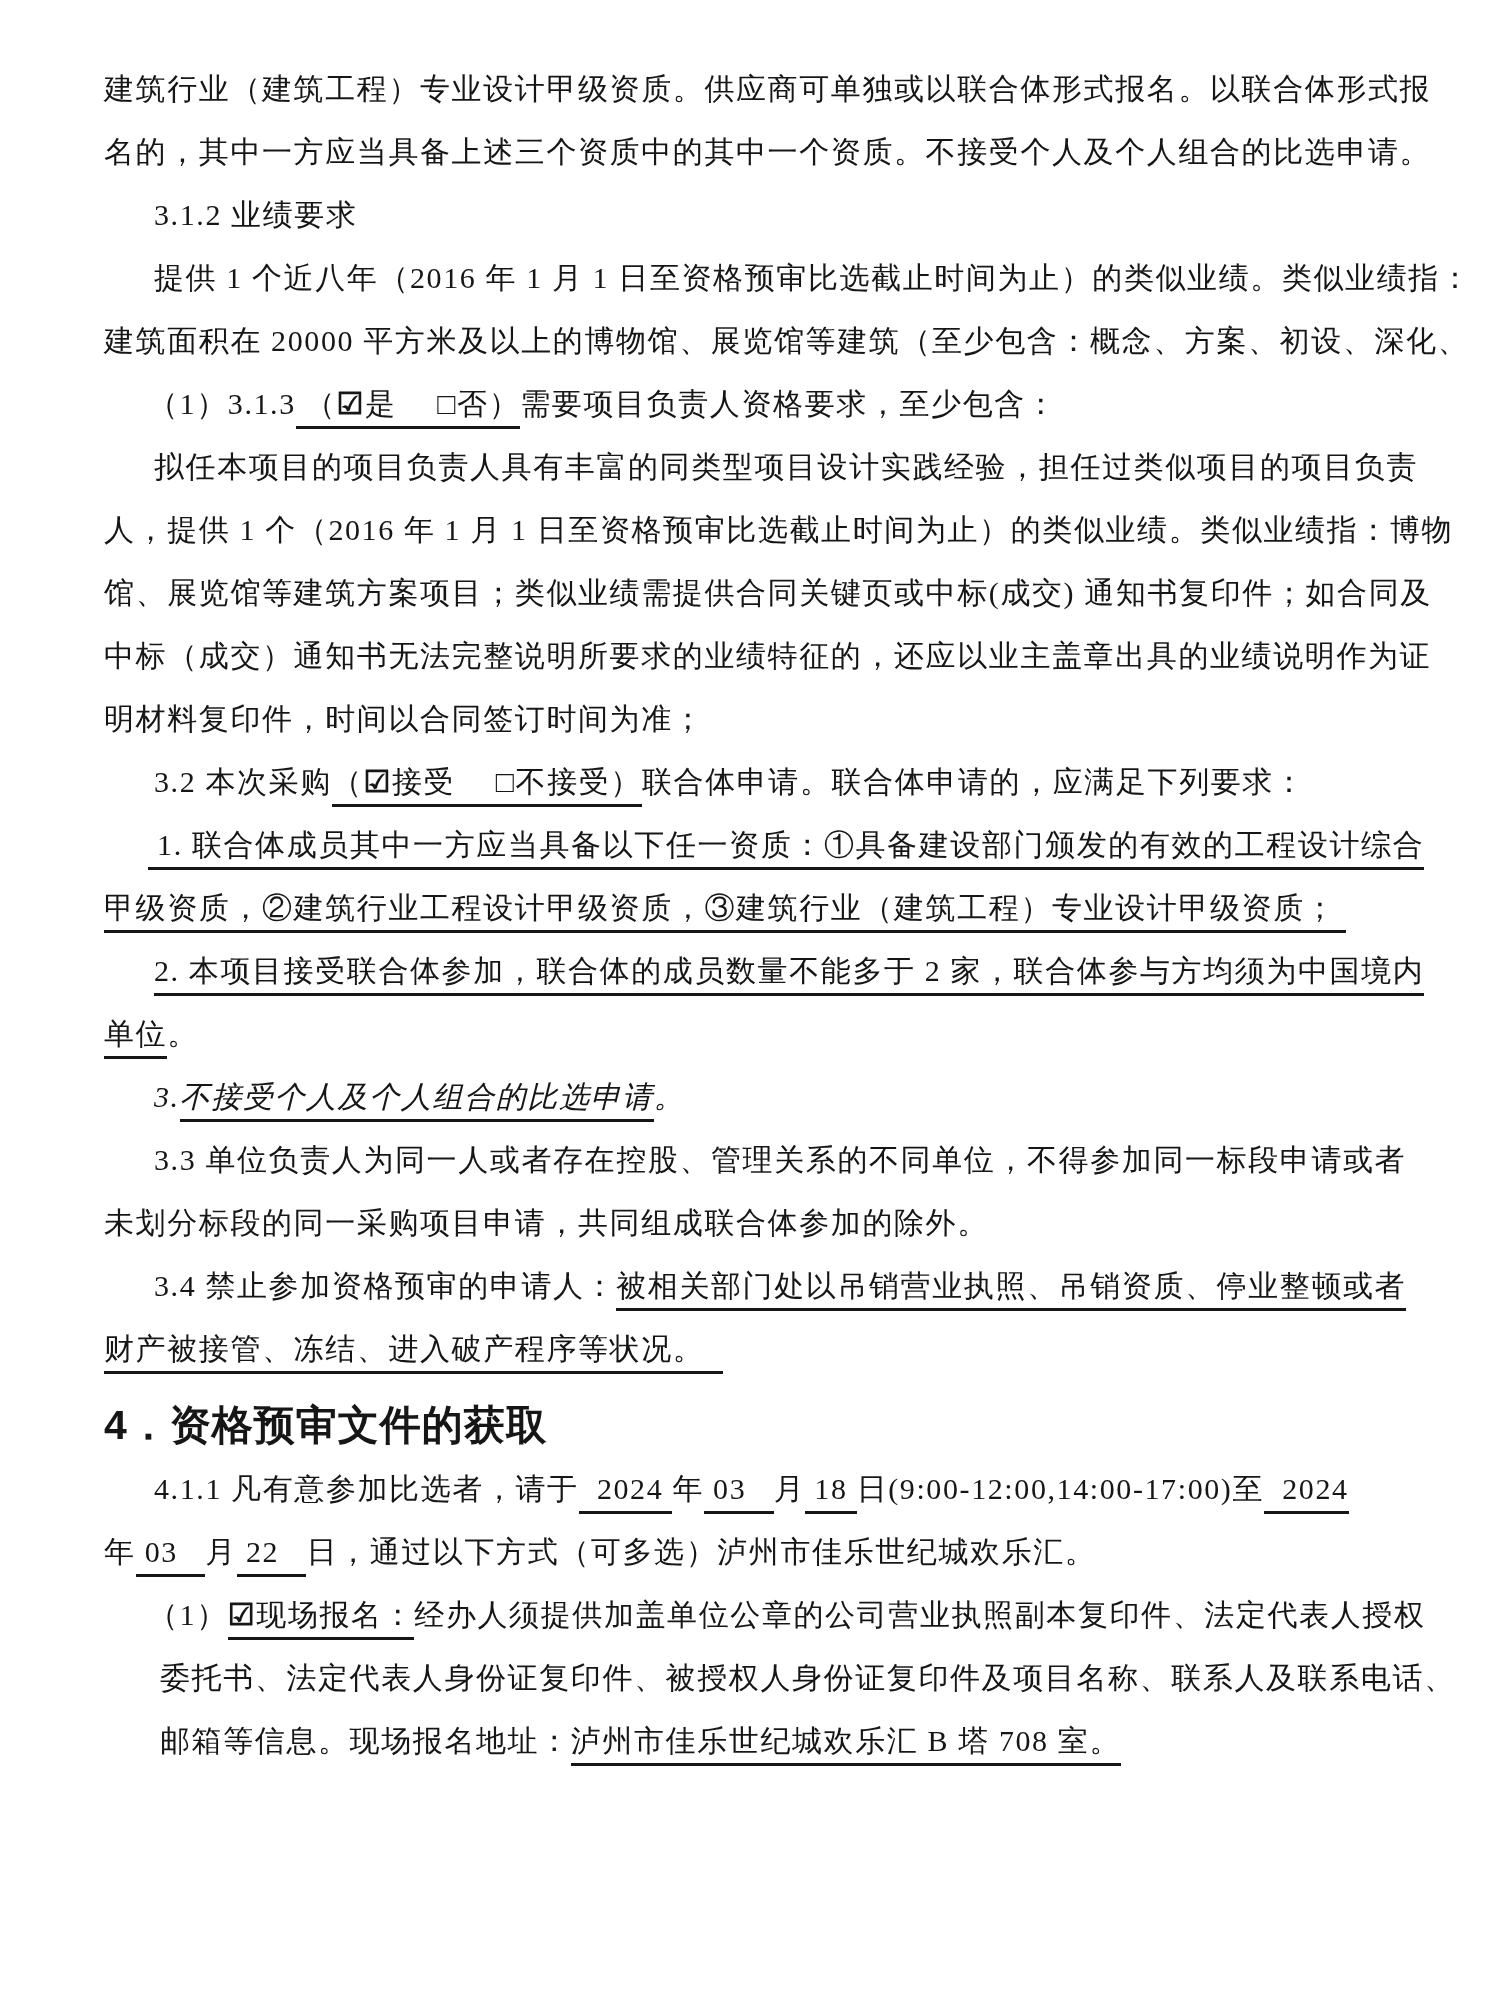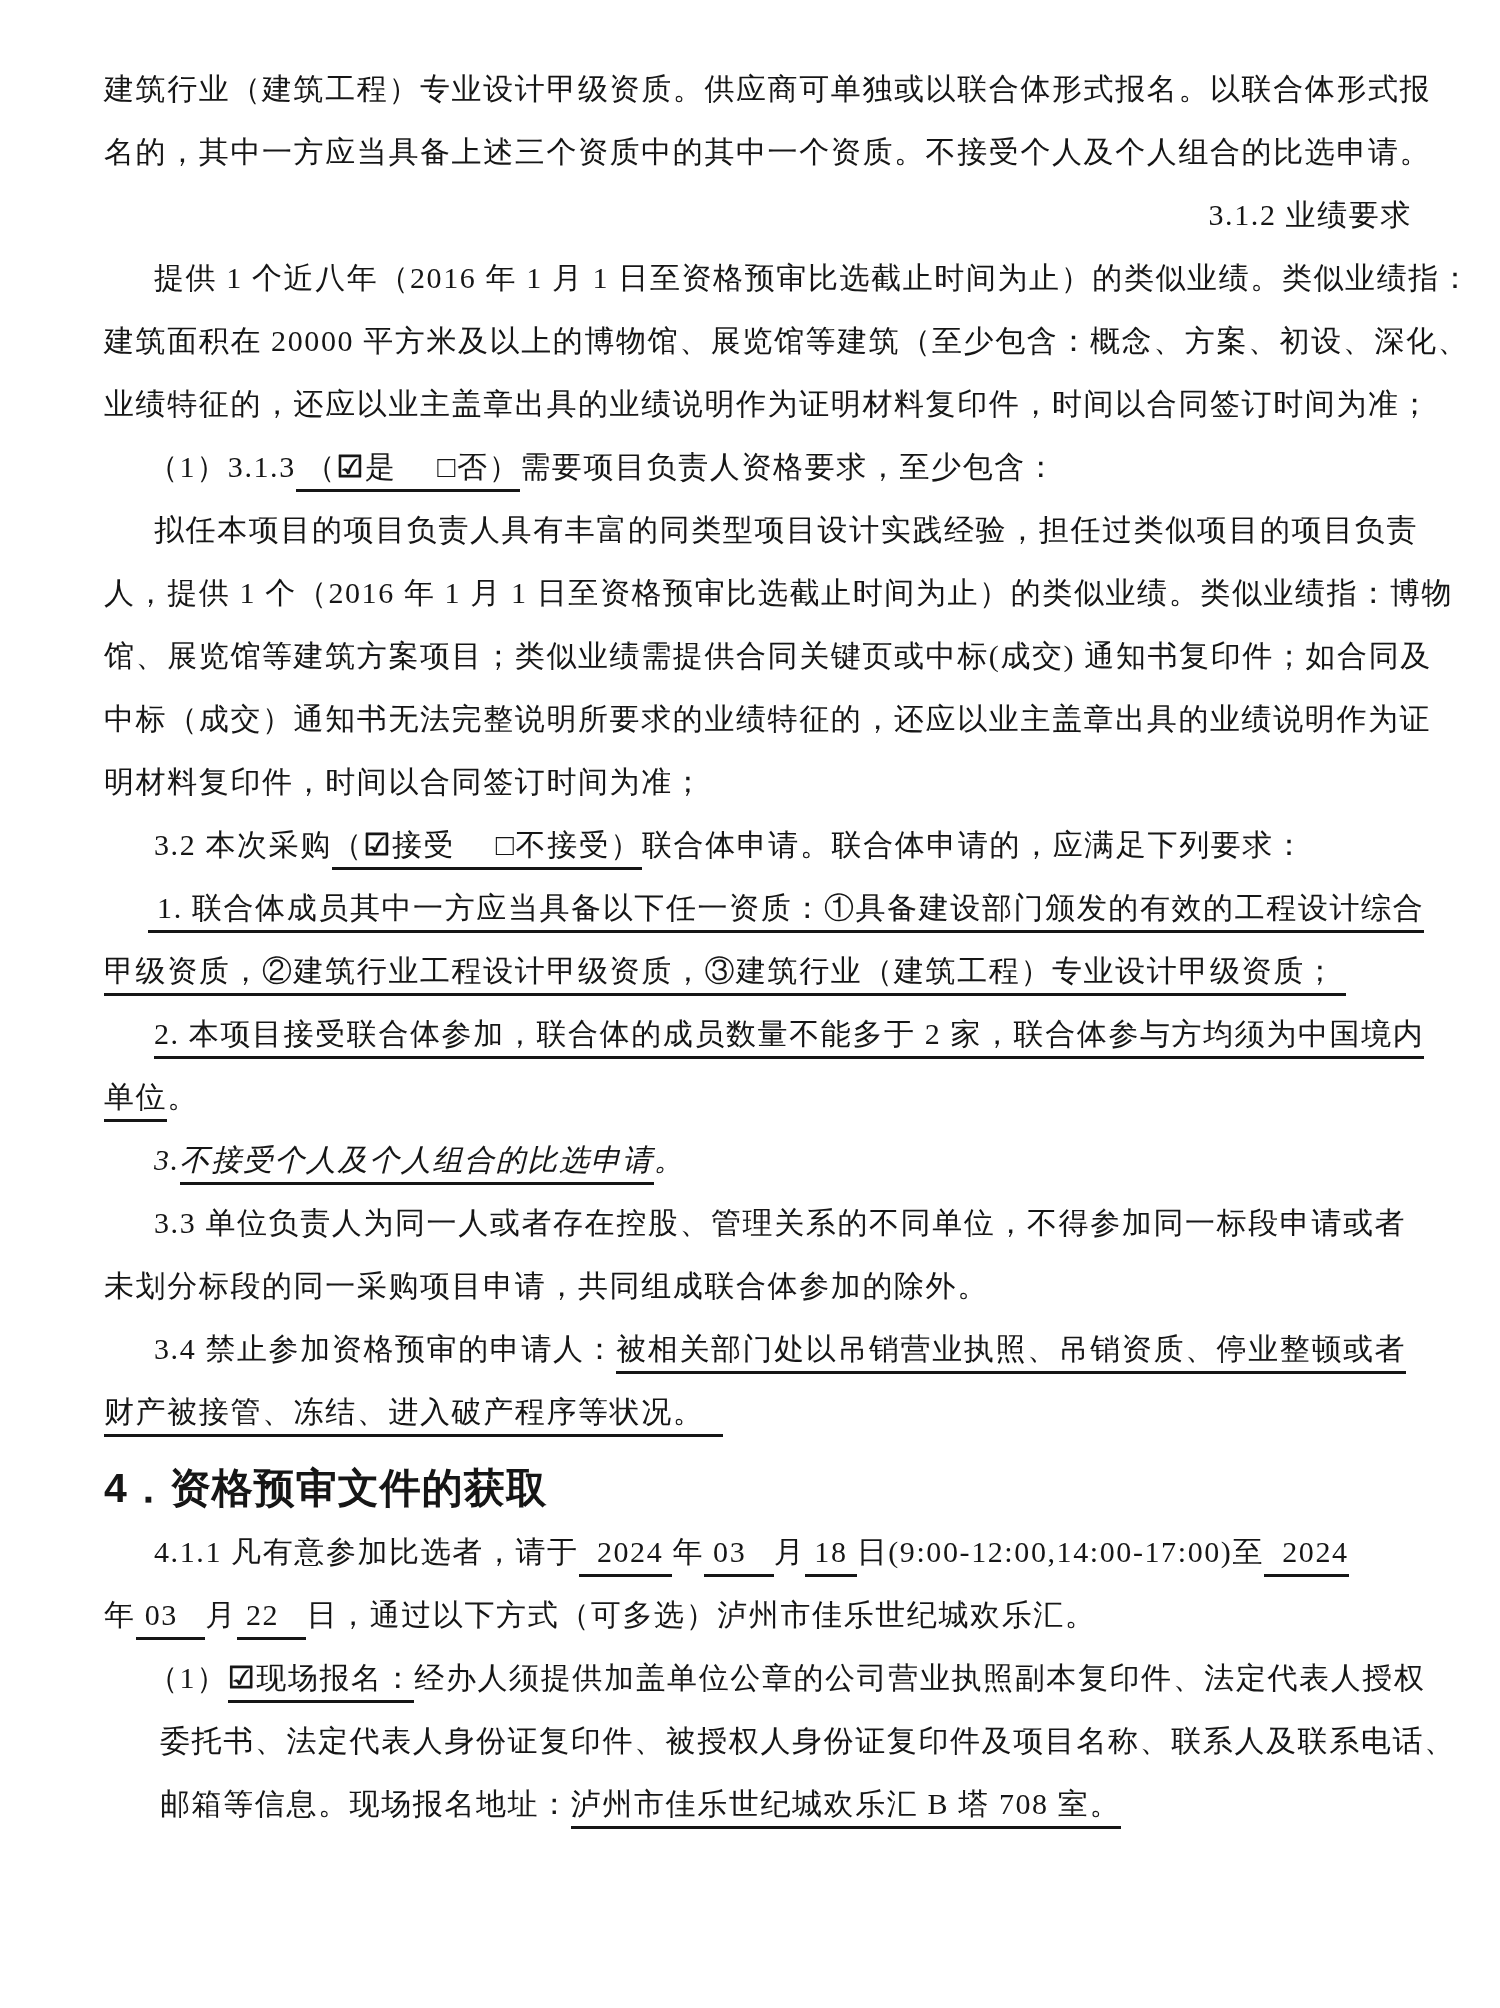--- a/index.html
+++ b/index.html
@@ -39,24 +39,23 @@
   }
   .cb{font-weight:700;}
 </style>
 </head>
 <body>
 
 <div class="page">
   <div id="doc-body">
       <div class="ln"><span>建筑行业（建筑工程）专业设计甲级资质。供应商可单独或以联合体形式报名。以联合体形式报</span></div>
       <div class="ln"><span>名的，其中一方应当具备上述三个资质中的其中一个资质。不接受个人及个人组合的比选申请。</span></div>
-      <div class="ln" style="padding-left: 50px; text-align: right;"><span>3.1.2 业绩要求</span></div>
+      <div class="ln" style="padding-left: 50px;"><span>3.1.2 业绩要求</span></div>
       <div class="ln" style="padding-left: 50px;"><span>提供 1 个近八年（2016 年 1 月 1 日至资格预审比选截止时间为止）的类似业绩。类似业绩指：</span></div>
       <div class="ln"><span>建筑面积在 20000 平方米及以上的博物馆、展览馆等建筑（至少包含：概念、方案、初设、深化、</span></div>
-      <div class="ln"><span>业绩特征的，还应以业主盖章出具的业绩说明作为证明材料复印件，时间以合同签订时间为准；</span></div>
       <div class="ln" style="padding-left: 44px;"><span>（1）3.1.3</span><span class="u"> （</span><span class="u cb">☑</span><span class="u">是　 </span><span class="u cb">□</span><span class="u">否）</span><span>需要项目负责人资格要求，至少包含：</span></div>
       <div class="ln" style="padding-left: 50px;"><span>拟任本项目的项目负责人具有丰富的同类型项目设计实践经验，担任过类似项目的项目负责</span></div>
       <div class="ln"><span>人，提供 1 个（2016 年 1 月 1 日至资格预审比选截止时间为止）的类似业绩。类似业绩指：博物</span></div>
       <div class="ln"><span>馆、展览馆等建筑方案项目；类似业绩需提供合同关键页或中标(成交) 通知书复印件；如合同及</span></div>
       <div class="ln"><span>中标（成交）通知书无法完整说明所要求的业绩特征的，还应以业主盖章出具的业绩说明作为证</span></div>
       <div class="ln"><span>明材料复印件，时间以合同签订时间为准；</span></div>
       <div class="ln" style="padding-left: 50px;"><span>3.2 本次采购</span><span class="u">（</span><span class="u cb">☑</span><span class="u">接受　 </span><span class="u cb">□</span><span class="u">不接受）</span><span>联合体申请。联合体申请的，应满足下列要求：</span></div>
       <div class="ln" style="padding-left: 44px;"><span class="u"> 1. 联合体成员其中一方应当具备以下任一资质：①具备建设部门颁发的有效的工程设计综合</span></div>
       <div class="ln"><span class="u">甲级资质，②建筑行业工程设计甲级资质，③建筑行业（建筑工程）专业设计甲级资质； </span></div>
       <div class="ln" style="padding-left: 50px;"><span class="u">2. 本项目接受联合体参加，联合体的成员数量不能多于 2 家，联合体参与方均须为中国境内</span></div>

